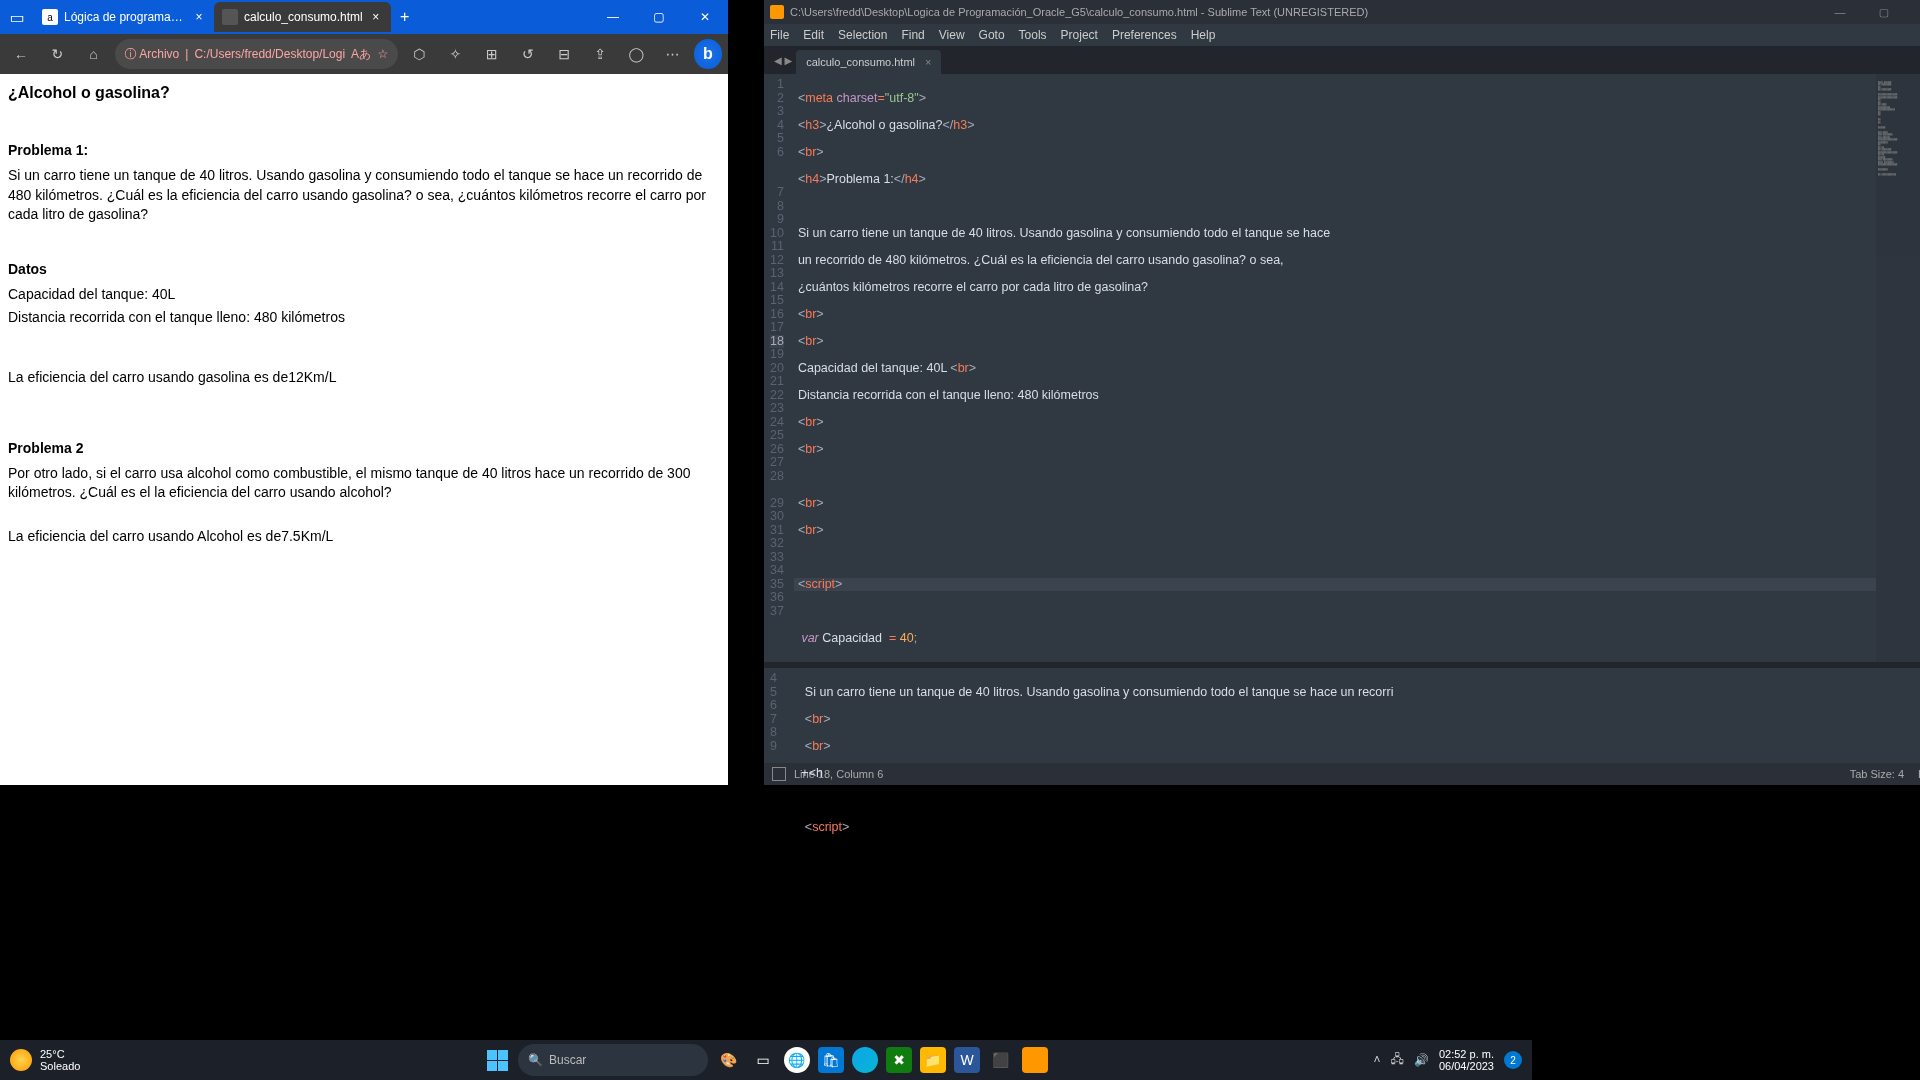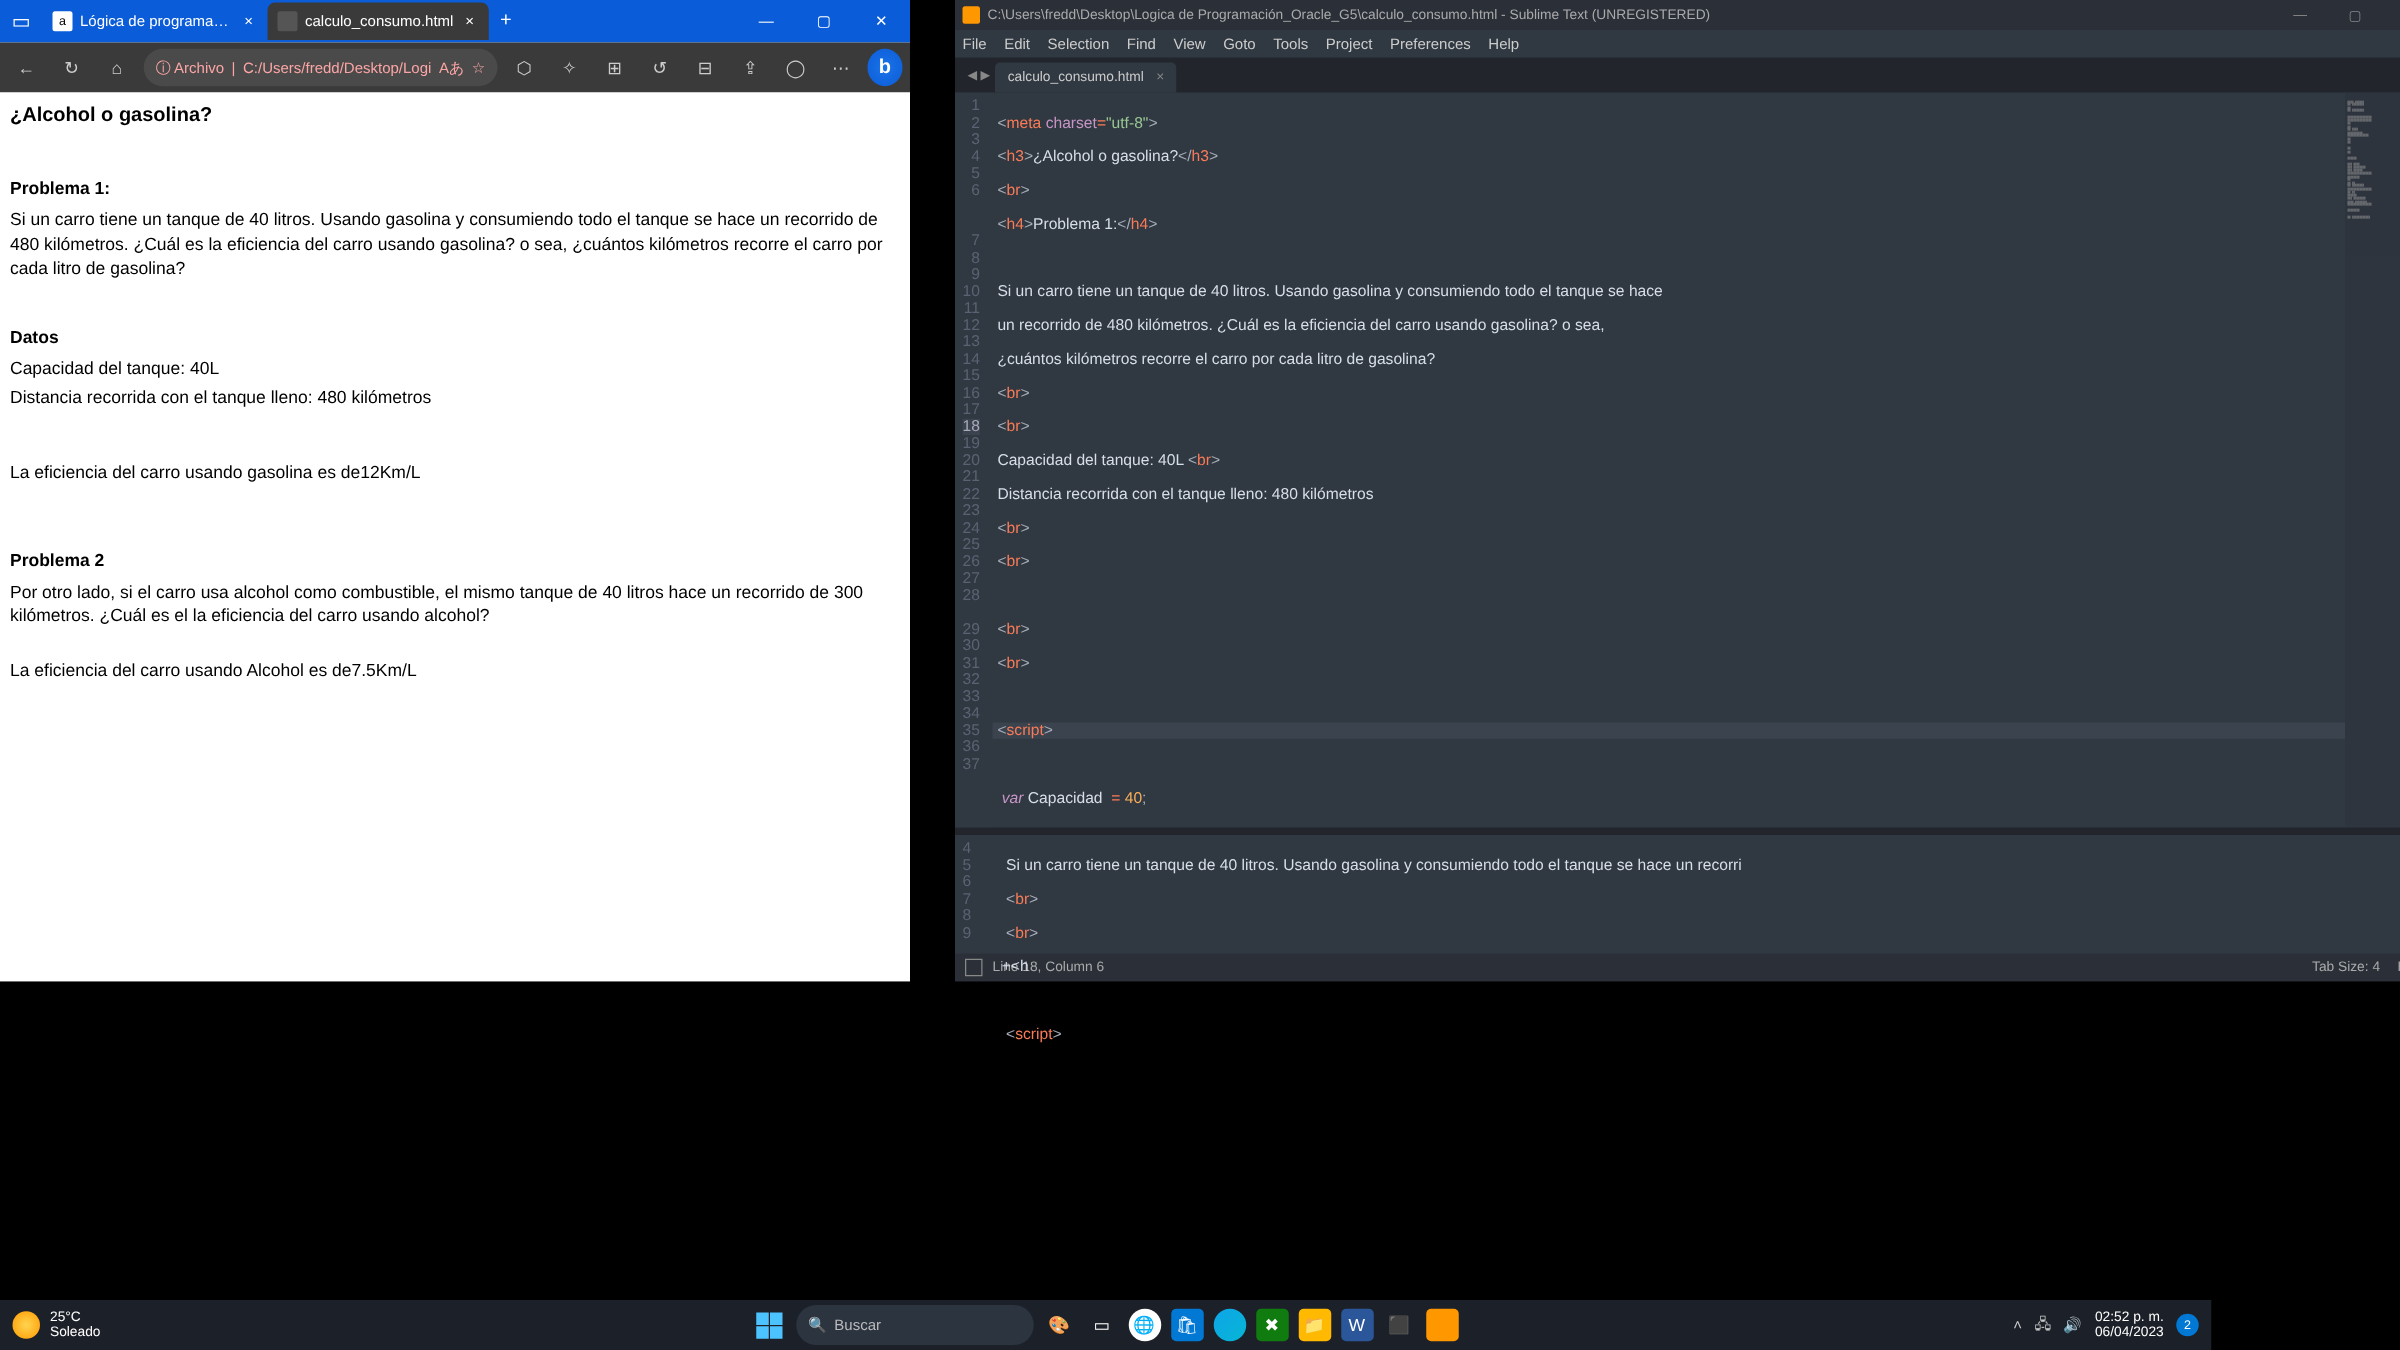--- a/index.html
+++ b/index.html
@@ -68,21 +68,21 @@
 .pun { color: #a6acb9; }
 
 
 .sublime-split { height: 6px; background: #22262c; }
 .sublime-bottom { height: 95px; display: flex; font-family: Consolas, monospace; font-size: 12.5px; line-height: 13.5px; }
 .sublime-status { height: 22px; background: #2a2f38; display: flex; align-items: center; font-size: 11px; color: #aaa; padding: 0 8px; }
 .status-icon { width: 14px; height: 14px; border: 1px solid #888; margin-right: 8px; }
 .status-right { margin-left: auto; display: flex; gap: 14px; }
 
 
-.taskbar { position: absolute; left: 0; bottom: 0; width: 1769px; height: 40px; background: #1c2028; display: flex; align-items: center; color: #fff; font-size: 12px; }
+.taskbar { position: absolute; left: 0; bottom: 0; width: 1532px; height: 40px; background: #1c2028; display: flex; align-items: center; color: #fff; font-size: 12px; }
 .taskbar-left { display: flex; align-items: center; padding-left: 10px; gap: 8px; }
 .weather-icon { width: 22px; height: 22px; background: radial-gradient(circle, #ffd54f, #ff9800); border-radius: 50%; }
 .weather-text { font-size: 11px; line-height: 12px; }
 .taskbar-center { position: absolute; left: 50%; transform: translateX(-50%); display: flex; align-items: center; gap: 8px; }
 .task-icon { width: 26px; height: 26px; border-radius: 4px; display: flex; align-items: center; justify-content: center; font-size: 14px; }
 .win-logo { display: grid; grid-template-columns: 10px 10px; grid-template-rows: 10px 10px; gap: 1px; }
 .win-logo span { background: #4cc2ff; }
 .search-box { height: 32px; width: 190px; background: #2c3440; border-radius: 16px; display: flex; align-items: center; padding: 0 10px; gap: 6px; color: #bbb; }
 .task-right { margin-left: auto; display: flex; align-items: center; gap: 10px; padding-right: 10px; }
 .clock { font-size: 11px; line-height: 12px; text-align: right; }

